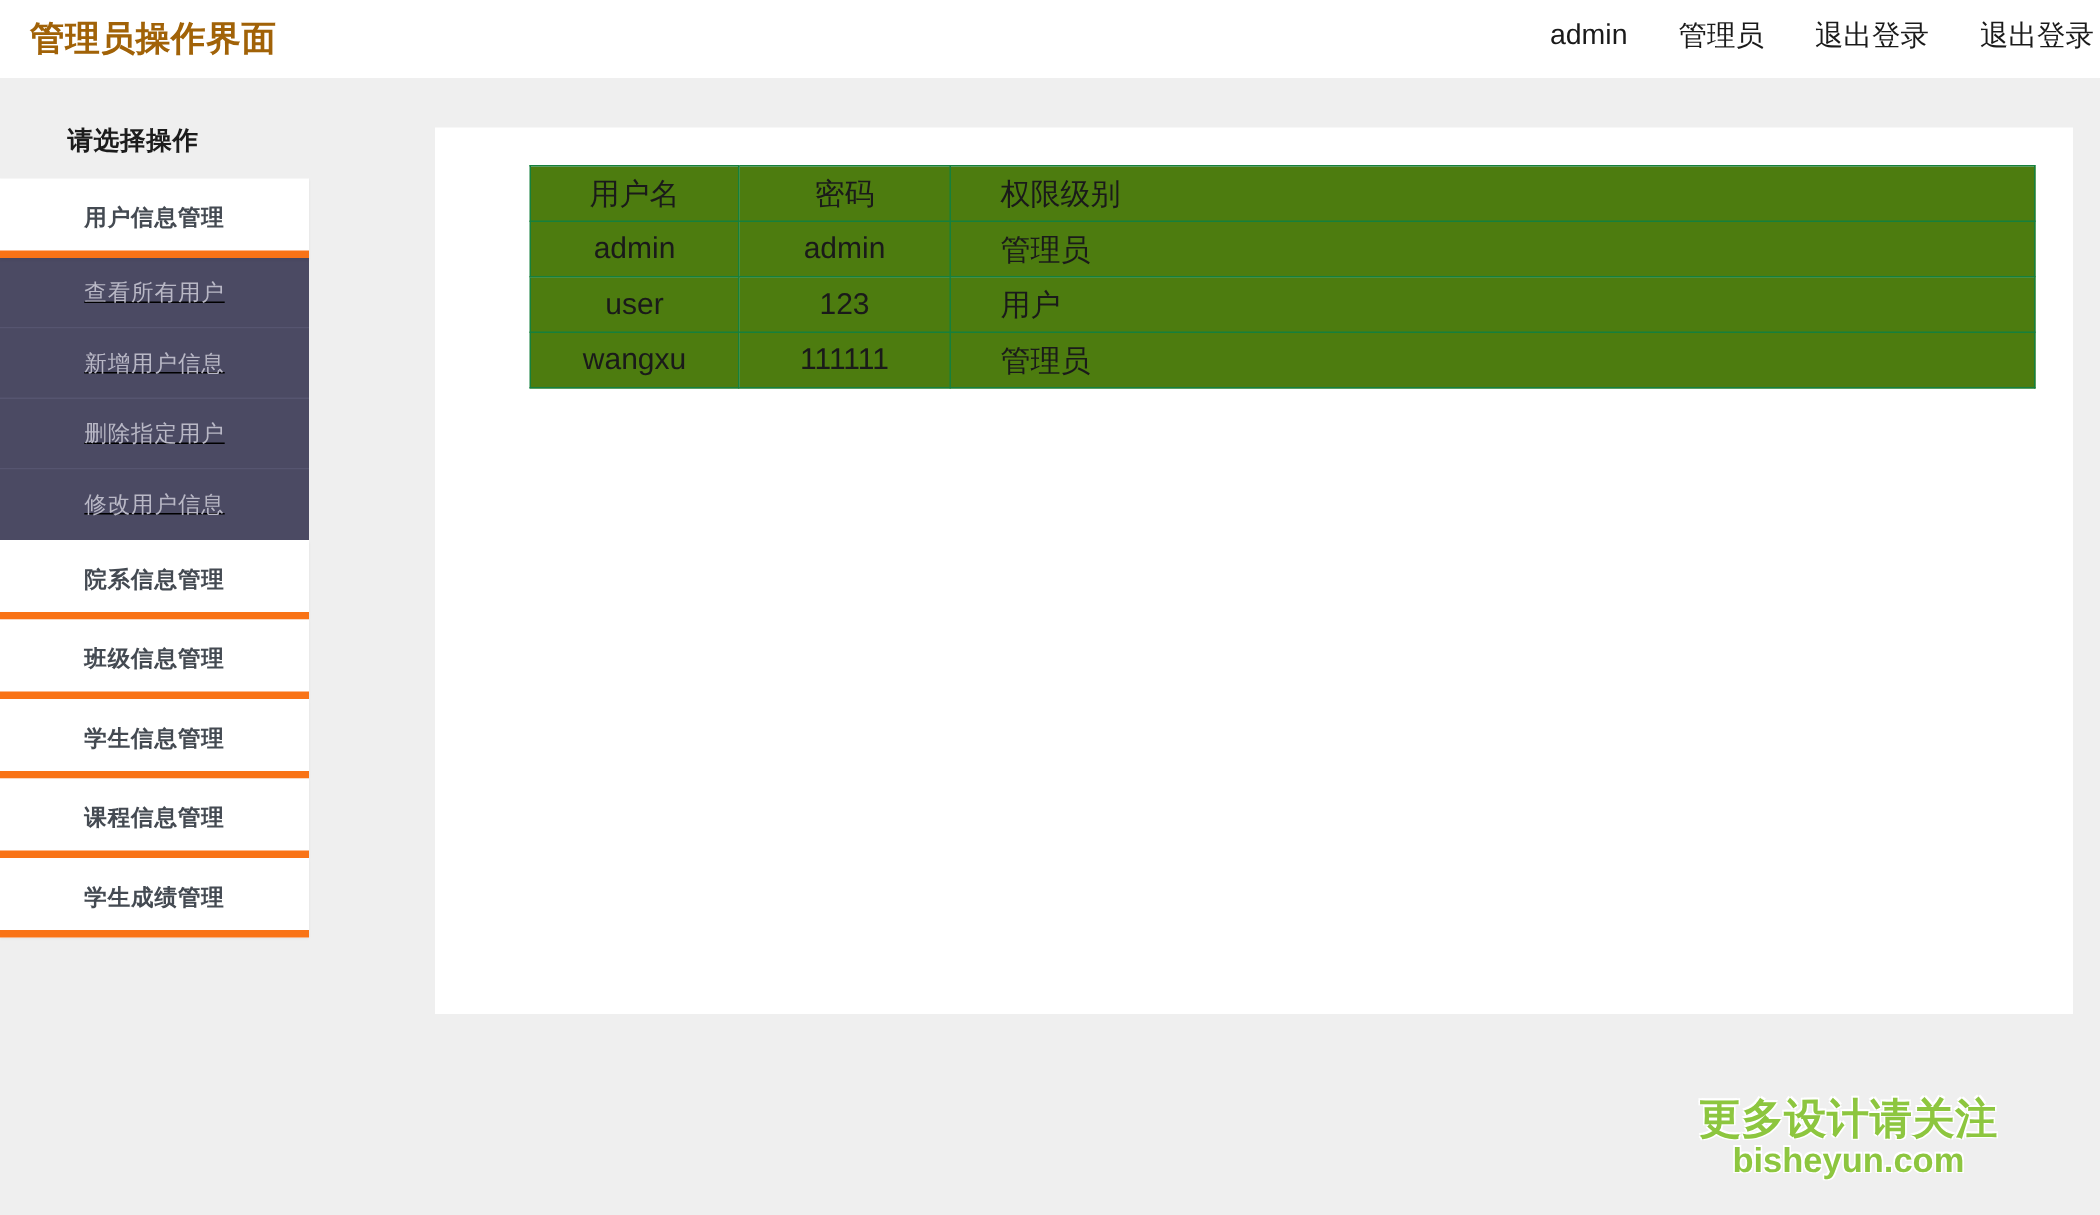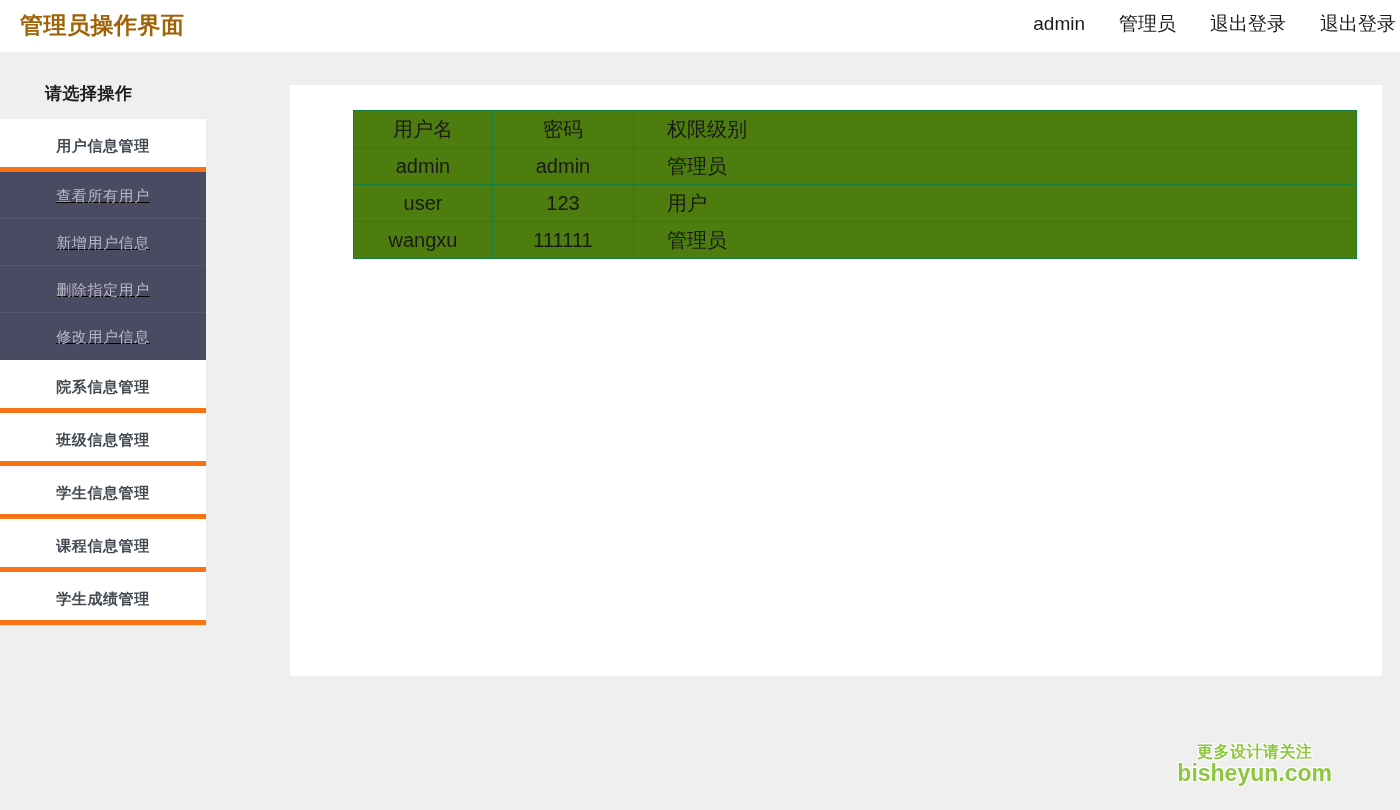--- a/index.html
+++ b/index.html
@@ -153,21 +153,21 @@
   .watermark {
     position: absolute;
     right: 68px;
     bottom: 25px;
     text-align: center;
     line-height: 1.05;
     pointer-events: none;
     user-select: none;
   }
   .watermark-line {
-    font-size: 16px;
+    font-size: 28px;
     font-weight: bold;
     color: #8dc63f;
     letter-spacing: 0.5px;
     text-shadow:
       -1px -1px 0 #ffffff,
        1px -1px 0 #ffffff,
       -1px  1px 0 #ffffff,
        1px  1px 0 #ffffff;
   }
   .watermark-line.url {

